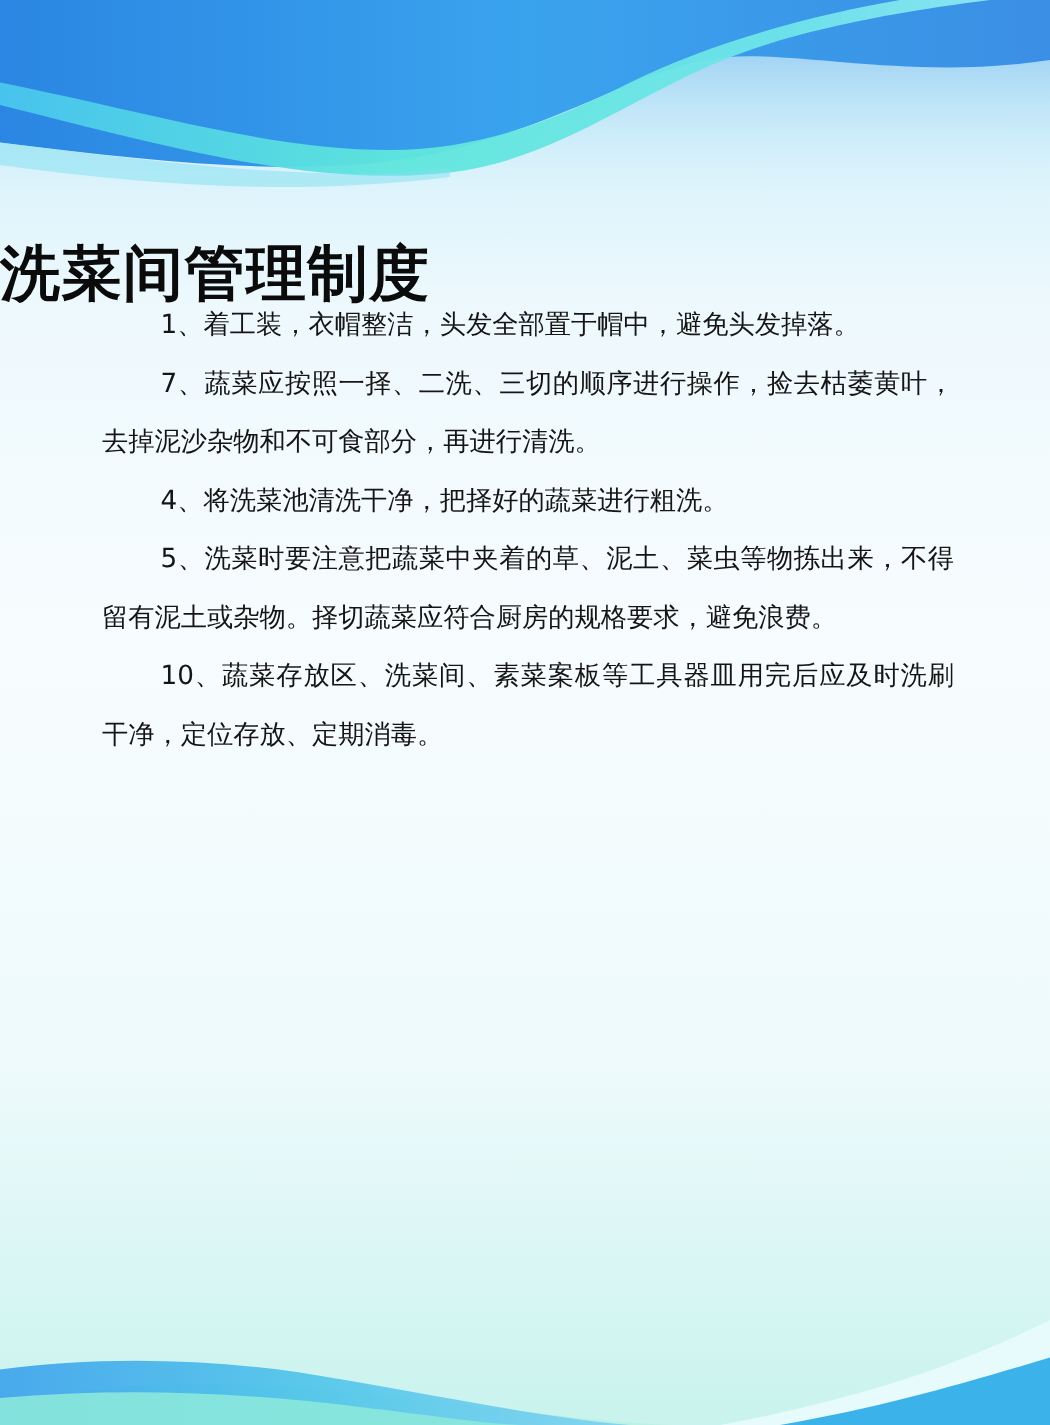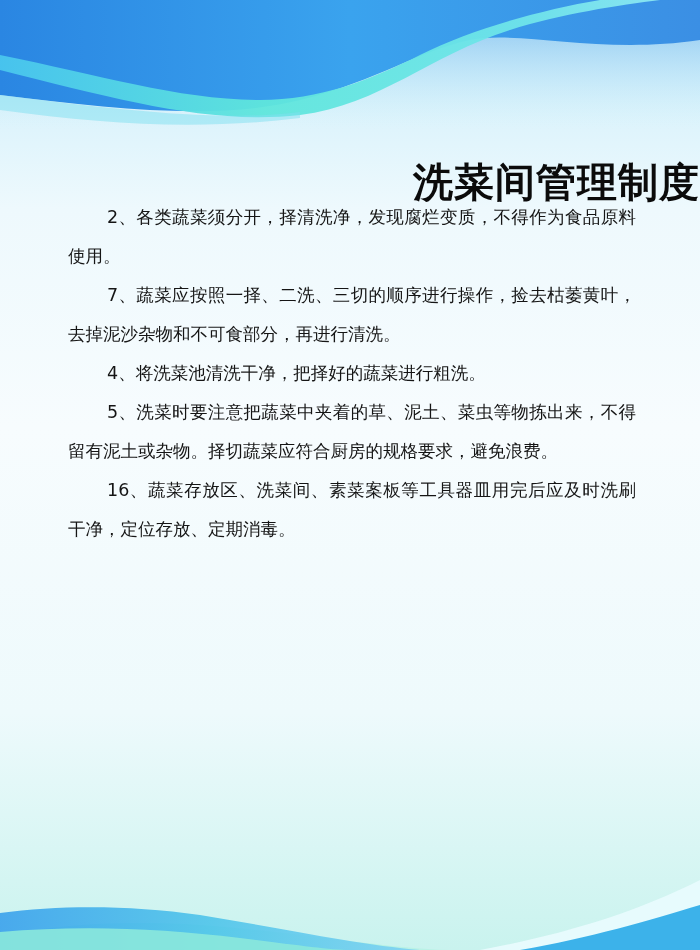--- a/index.html
+++ b/index.html
@@ -4,21 +4,21 @@
   <style>
     html, body { margin: 0; padding: 0; }
     body {
       width: 700px; height: 950px; overflow: hidden; position: relative;
       font-family: "DejaVu Sans", "Liberation Sans", sans-serif;
       background: linear-gradient(180deg, #c6ecfa 0%, #eef9fd 22%, #f7fcfe 45%, #eefafc 75%, #c9f3ee 100%);
     }
     .bg-layer { position: absolute; left: 0; top: 0; width: 700px; height: 950px; pointer-events: none; }
     .poster { position: absolute; left: 0; top: 0; width: 700px; height: 950px; }
     .title {
-      position: absolute; left: 0; top: 128px; width: 700px; text-align: right;
+      position: absolute; left: 0; top: 128px; width: 700px; text-align: left;
       font-size: 40px; font-weight: bold; color: #0b0b0b; letter-spacing: 1px;
       font-family: "DejaVu Sans", "Liberation Sans", sans-serif;
     }
     .rules { position: absolute; left: 68px; top: 198px; width: 568px; }
     .rule {
       font-size: 17.5px; line-height: 39px; color: #151515; text-indent: 39px;
       margin: 0; text-align: justify;
     }
   </style>
 </head>
@@ -63,19 +63,19 @@
   <path d="M0,950 L0,935 C60,925 120,920 200,925 C300,932 380,948 450,950 Z" fill="url(#botGreen)" opacity="0.8"></path>
   <path d="M0,913 C60,905 130,905 200,915 C280,928 360,945 420,950 L0,950 Z" fill="url(#botBlue)" opacity="0.9"></path>
   <path d="M0,932 C80,925 160,928 240,938 C290,944 330,950 350,950 L0,950 Z" fill="#8be8dc" opacity="0.9"></path>
   <path d="M480,950 C560,935 630,915 700,880 L700,905 C650,925 580,945 540,950 Z" fill="#e8fbfd" opacity="0.95"></path>
   <path d="M520,950 C590,938 650,920 700,905 L700,950 Z" fill="#3cb2ea"></path>
 </svg>
 
 <div class="poster">
   <h1 class="title">洗菜间管理制度</h1>
   <div class="rules">
-    <p class="rule">2、各类蔬菜须分开，择清洗净，发现腐烂变质，不得作为食品原料使用。</p>
+    <p class="rule">1、着工装，衣帽整洁，头发全部置于帽中，避免头发掉落。</p>
     <p class="rule">7、蔬菜应按照一择、二洗、三切的顺序进行操作，捡去枯萎黄叶，去掉泥沙杂物和不可食部分，再进行清洗。</p>
     <p class="rule">4、将洗菜池清洗干净，把择好的蔬菜进行粗洗。</p>
     <p class="rule">5、洗菜时要注意把蔬菜中夹着的草、泥土、菜虫等物拣出来，不得留有泥土或杂物。择切蔬菜应符合厨房的规格要求，避免浪费。</p>
-    <p class="rule">16、蔬菜存放区、洗菜间、素菜案板等工具器皿用完后应及时洗刷干净，定位存放、定期消毒。</p>
+    <p class="rule">10、蔬菜存放区、洗菜间、素菜案板等工具器皿用完后应及时洗刷干净，定位存放、定期消毒。</p>
   </div>
 </div>
 
 </body></html>

